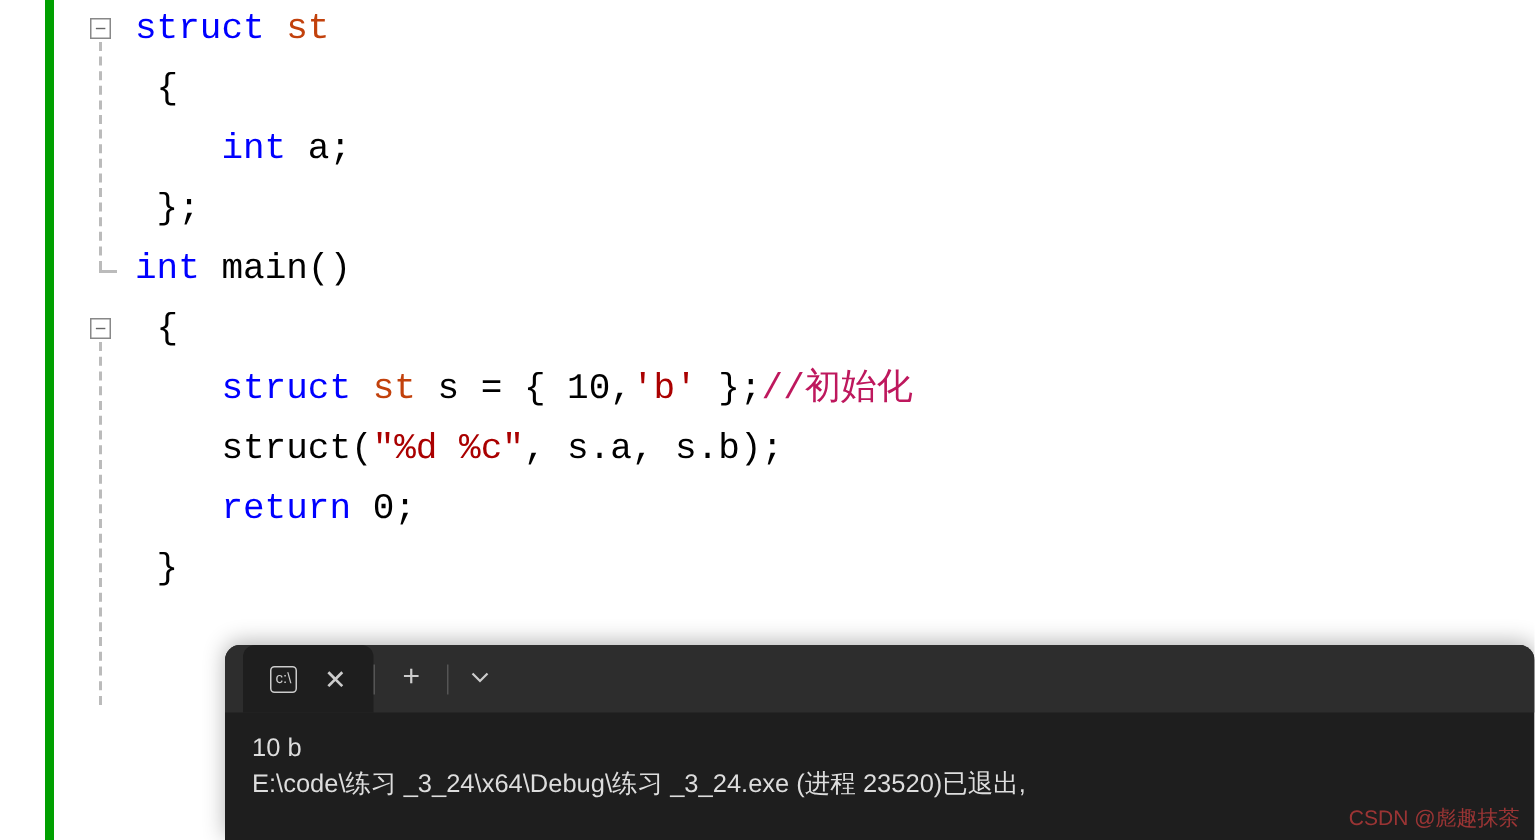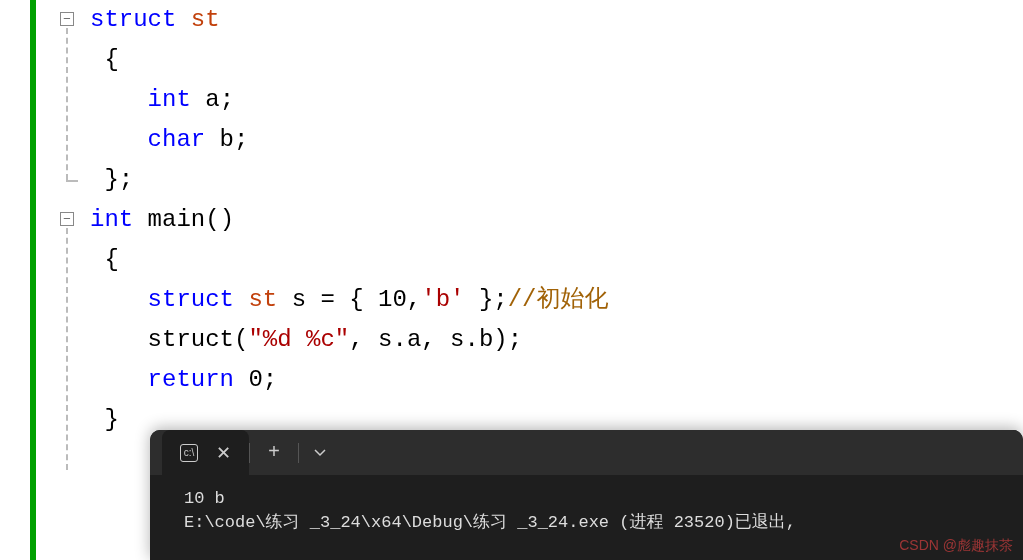--- a/index.html
+++ b/index.html
@@ -55,21 +55,21 @@
     }
     .code-line {
       height: 40px;
       line-height: 40px;
       white-space: pre;
     }
     .kw { color: #0000ff; }
     .type { color: #c2410c; }
     .text { color: #000; }
     .string { color: #a00; }
-    .comment { color: #a16207; margin-top: 28px; }
+    .comment { color: #be185d; margin-top: 28px; }
     
     .terminal {
       position: absolute;
       left: 150px;
       top: 430px;
       right: 0;
       bottom: 0;
       background: #1e1e1e;
       border-radius: 10px 10px 0 0;
       box-shadow: 0 -2px 15px rgba(0,0,0,0.3);
@@ -121,23 +121,23 @@
       color: #ccc;
       padding: 0 14px;
       cursor: pointer;
     }
     .tab-sep {
       width: 1px;
       height: 20px;
       background: #555;
     }
     .terminal-body {
-      padding: 12px 34px;
+      padding: 12px 18px;
       color: #ddd;
-      font-family: Liberation Mono, monospace;
+      font-family: Liberation Sans, sans-serif;
       font-size: 17px;
       line-height: 1.4;
     }
     .watermark {
       position: absolute;
       right: 10px;
       bottom: 5px;
       color: #ef4444;
       font-size: 14px;
       opacity: 0.6;
@@ -157,21 +157,20 @@
 
 <div class="fold-box" style="top:212px">
   <span>−</span>
 </div>
 <div class="fold-line" style="top:228px;height:242px"></div>
 
 <div class="code-content">
   <div class="code-line"><span class="kw">struct</span><span class="type"> st</span></div>
   <div class="code-line text"> <span>{</span></div>
   <div class="code-line">    <span class="kw">int</span><span class="text"> a;</span></div>
-  <div class="code-line">    <span class="kw">char</span><span class="text"> b;</span></div>
   <div class="code-line text"> <span>};</span></div>
   <div class="code-line"><span class="kw">int</span><span class="text"> main()</span></div>
   <div class="code-line text"> <span>{</span></div>
   <div class="code-line">    <span class="kw">struct</span><span class="type"> st</span><span class="text"> s = { 10,</span><span class="string">'b'</span><span class="text"> };</span><span class="comment">//初始化</span></div>
   <div class="code-line">    <span class="text">struct</span><span class="text">(</span><span class="string">"%d %c"</span><span class="text">, s.a, s.b);</span></div>
   <div class="code-line">    <span class="kw">return</span><span class="text"> 0;</span></div>
   <div class="code-line text"> <span>}</span></div>
 </div>
 
 <div class="terminal">

